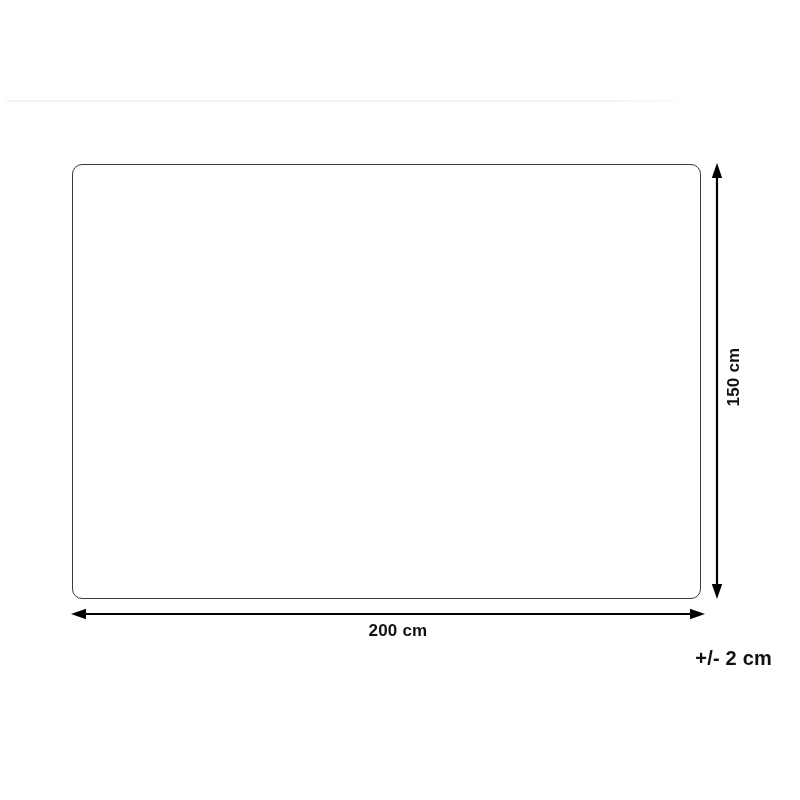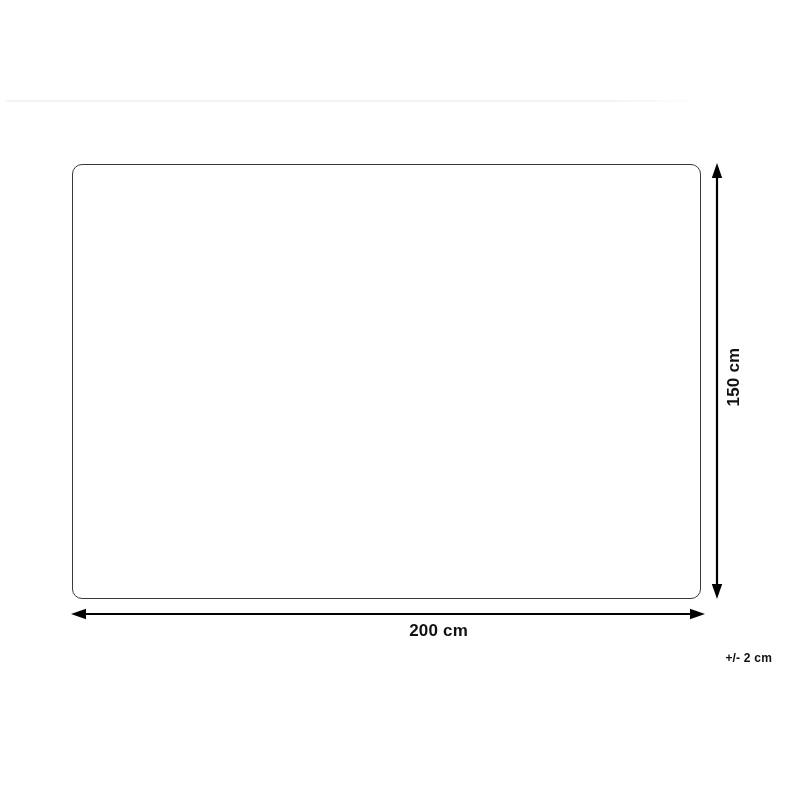--- a/index.html
+++ b/index.html
@@ -59,35 +59,35 @@
     font-weight: bold;
     font-size: 17px;
     line-height: 20px;
     white-space: nowrap;
     letter-spacing: 0.2px;
   }
   .width-label {
     left: 328px;
     top: 621px;
     width: 140px;
-    text-align: right;
+    text-align: center;
   }
   .height-label {
     left: 674px;
     top: 367px;
     width: 120px;
     height: 20px;
     text-align: center;
     transform: rotate(-90deg);
     transform-origin: center center;
   }
   .tolerance-label {
     top: 648px;
     right: 28px;
-    font-size: 12px;
+    font-size: 20px;
   }
 </style>
 </head>
 <body>
 
 <div class="canvas">
 
   <div class="faint-divider"></div>
 
   <div class="product-outline"></div>

